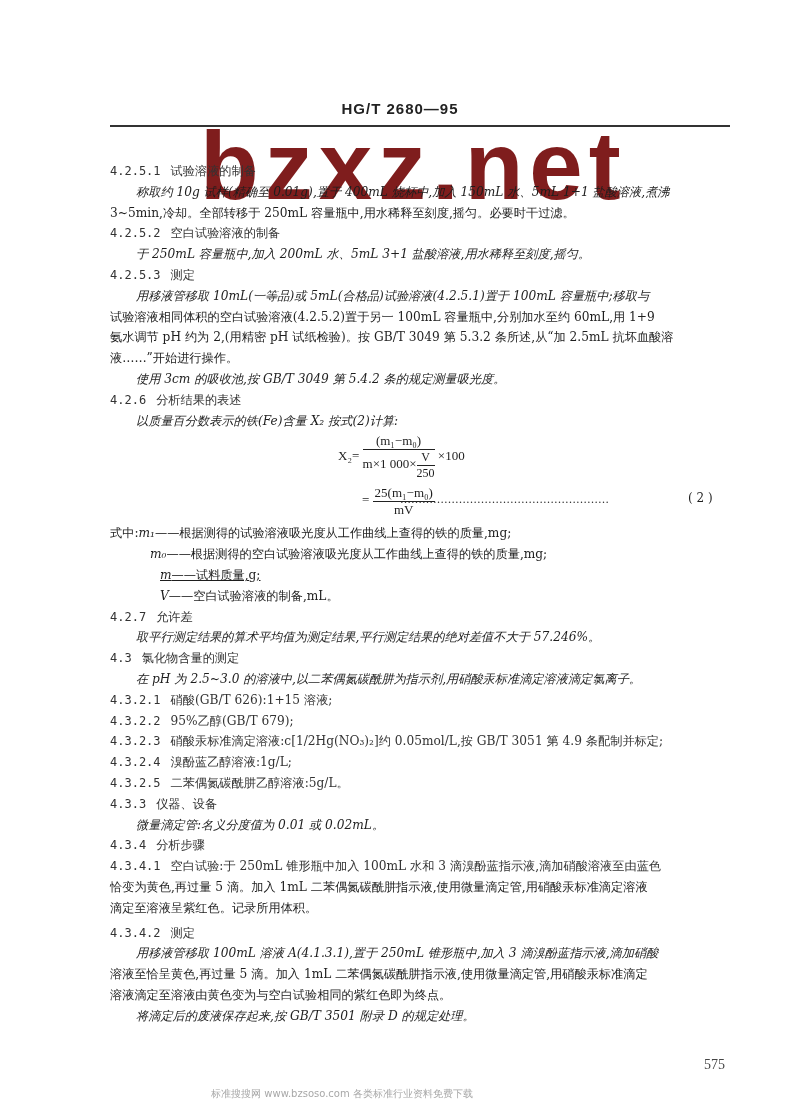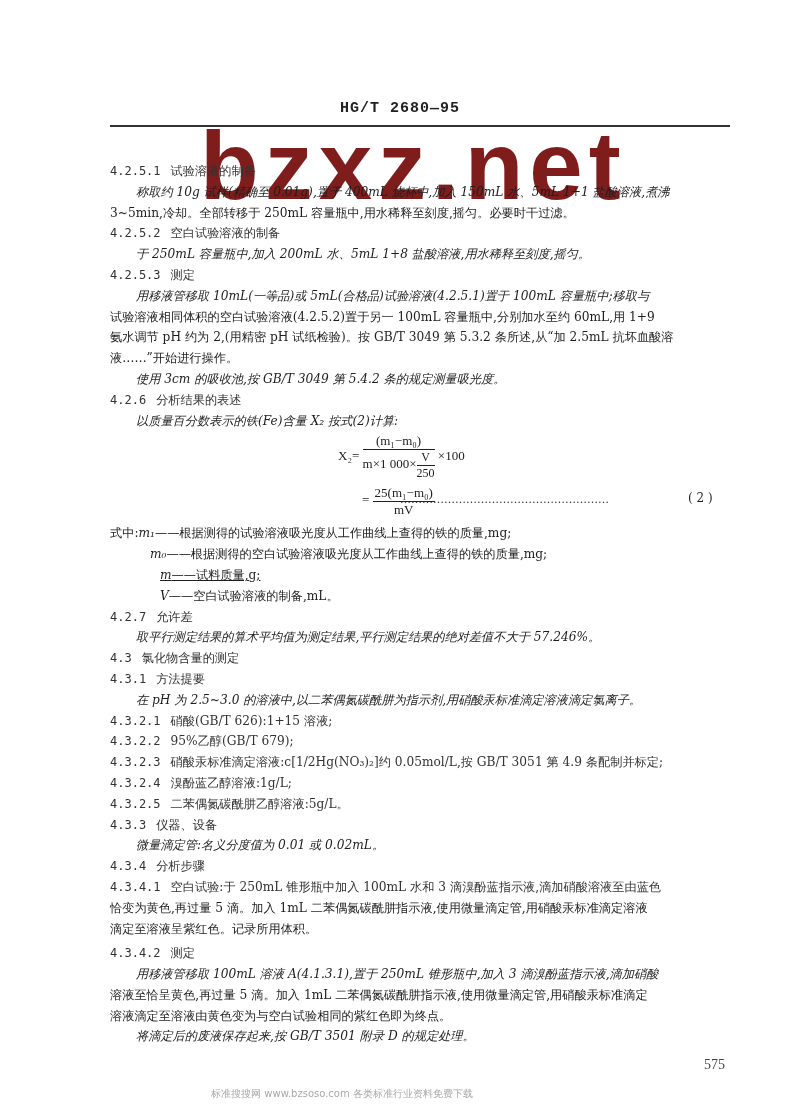--- a/index.html
+++ b/index.html
@@ -2,21 +2,21 @@
 <html><head>
 <meta charset="utf-8">
 <style>
   html, body { margin:0; padding:0; }
   body {
     width:800px; height:1110px; background:#ffffff; position:relative; overflow:hidden;
     font-family:"DejaVu Serif","Liberation Serif",serif; color:#1e1e1e;
   }
   .header-code {
     position:absolute; top:100px; left:0; width:800px; text-align:center;
-    font-size:15px; letter-spacing:1px; font-family:Liberation Mono, monospace; font-weight:bold; color:#222;
+    font-size:15px; letter-spacing:1px; font-family:Liberation Sans, sans-serif; font-weight:bold; color:#222;
   }
   .header-rule {
     position:absolute; top:125px; left:110px; width:620px; height:0;
     border-top:2px solid #333;
   }
   .watermark {
     position:absolute; top:118px; left:200px; font-family:"Liberation Sans",sans-serif;
     font-weight:bold; font-size:96px; color:#7f1d1d; letter-spacing:6px; line-height:1; z-index:0;
   }
   .content { position:absolute; top:137px; left:110px; width:622px; z-index:1; font-size:12.2px;margin-top:24px; }
@@ -51,21 +51,21 @@
 
   <div class="line sec">
     <span class="num">4.2.5.1</span><span class="title">试验溶液的制备</span>
   </div>
   <div class="line indent">称取约 10g 试样(精确至 0.01g),置于 400mL 烧杯中,加入 150mL 水、5mL 1+1 盐酸溶液,煮沸</div>
   <div class="line">3~5min,冷却。全部转移于 250mL 容量瓶中,用水稀释至刻度,摇匀。必要时干过滤。</div>
 
   <div class="line sec">
     <span class="num">4.2.5.2</span><span class="title">空白试验溶液的制备</span>
   </div>
-  <div class="line indent">于 250mL 容量瓶中,加入 200mL 水、5mL 1+8 盐酸溶液,用水稀释至刻度,摇匀。</div>
+  <div class="line indent">于 250mL 容量瓶中,加入 200mL 水、5mL 3+1 盐酸溶液,用水稀释至刻度,摇匀。</div>
 
   <div class="line sec">
     <span class="num">4.2.5.3</span><span class="title">测定</span>
   </div>
   <div class="line indent">用移液管移取 10mL(一等品)或 5mL(合格品)试验溶液(4.2.5.1)置于 100mL 容量瓶中;移取与</div>
   <div class="line">试验溶液相同体积的空白试验溶液(4.2.5.2)置于另一 100mL 容量瓶中,分别加水至约 60mL,用 1+9</div>
   <div class="line">氨水调节 pH 约为 2,(用精密 pH 试纸检验)。按 GB/T 3049 第 5.3.2 条所述,从“加 2.5mL 抗坏血酸溶</div>
   <div class="line">液……”开始进行操作。</div>
   <div class="line indent">使用 3cm 的吸收池,按 GB/T 3049 第 5.4.2 条的规定测量吸光度。</div>
 
@@ -110,23 +110,20 @@
   </div>
 
   <div class="line sec">
     <span class="num">4.2.7</span><span class="title">允许差</span>
   </div>
   <div class="line indent">取平行测定结果的算术平均值为测定结果,平行测定结果的绝对差值不大于 57.246%。</div>
 
   <div class="line sec">
     <span class="num">4.3</span><span class="title">氯化物含量的测定</span>
   </div>
-  <div class="line sec">
-    <span class="num">4.3.1</span><span class="title">方法提要</span>
-  </div>
   <div class="line indent">在 pH 为 2.5~3.0 的溶液中,以二苯偶氮碳酰肼为指示剂,用硝酸汞标准滴定溶液滴定氯离子。</div>
 
   <div class="line sec">
     <span class="num">4.3.2.1</span><span class="title">硝酸(GB/T 626):1+15 溶液;</span>
   </div>
   <div class="line sec">
     <span class="num">4.3.2.2</span><span class="title">95%乙醇(GB/T 679);</span>
   </div>
   <div class="line sec">
     <span class="num">4.3.2.3</span><span class="title">硝酸汞标准滴定溶液:c[1/2Hg(NO₃)₂]约 0.05mol/L,按 GB/T 3051 第 4.9 条配制并标定;</span>

